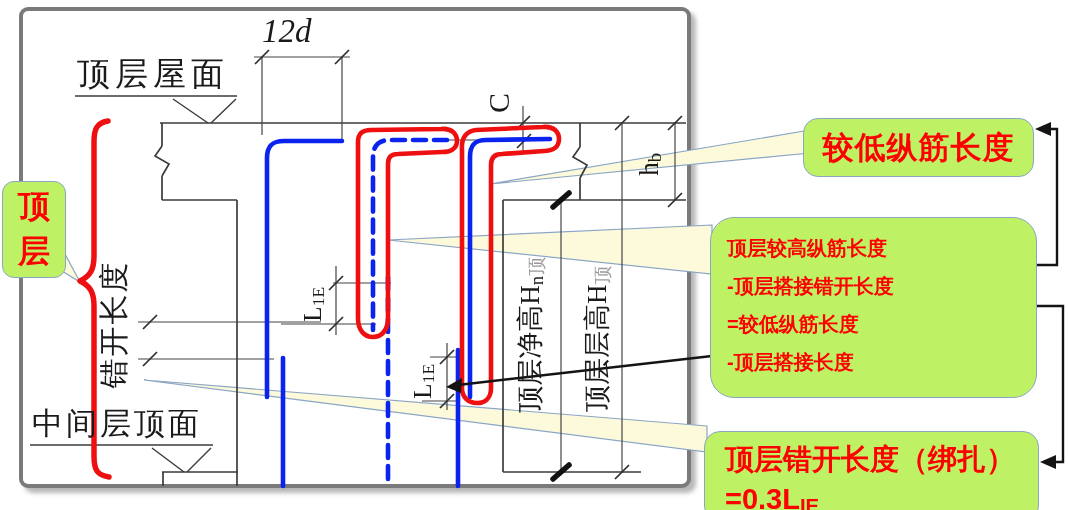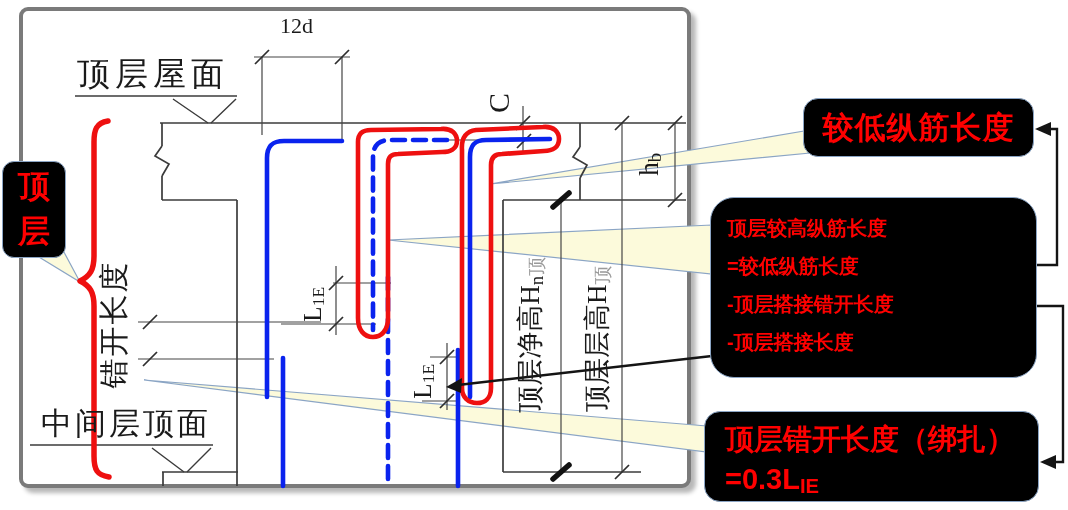--- a/index.html
+++ b/index.html
@@ -9,23 +9,23 @@
   #panel{position:absolute;left:19px;top:7px;width:672px;height:481px;background:#fff;
          border:4px solid #7a7a7a;border-radius:9px;box-shadow:5px 5px 4px #b8b8b8;box-sizing:border-box;}
   #vec{position:absolute;left:0;top:0;z-index:2;}
   
   .dlabel{position:absolute;z-index:3;color:#1a1a1a;
           font-family:"Liberation Serif","DejaVu Serif",serif;white-space:nowrap;}
   .rot{transform:rotate(-90deg);transform-origin:center center;text-align:center;}
   sub.dim{font-size:0.70em;vertical-align:-0.20em;}
   sub.gray{color:#9a9a9a;}
   
-  .bubble{position:absolute;z-index:4;background:#000000;border:1.6px solid #8ba5c5;
+  .bubble{position:absolute;z-index:4;background:#bef264;border:1.6px solid #8ba5c5;
           box-sizing:border-box;color:#ff0000;font-weight:bold;
-          font-family:"Liberation Sans","DejaVu Sans",sans-serif;}
+          font-family:"Liberation Sans","DejaVu Sans",sans-serif;margin-top:20px;}
   #bubble-topfloor{left:2px;top:161px;width:64px;height:97px;border-radius:12px;
           font-size:32px;line-height:45px;text-align:center;padding-top:2px;}
   #callout-lower{left:803px;top:98px;width:231px;height:59px;border-radius:15px;
           font-size:31px;display:flex;align-items:center;justify-content:center;letter-spacing:1px;}
   #callout-higher{left:710px;top:197px;width:327px;height:181px;border-radius:24px;
           font-size:20px;line-height:38px;padding:11px 0 0 16px;}
   #callout-stagger{left:704px;top:411px;width:335px;height:91px;border-radius:16px;
           font-size:29px;line-height:40px;padding:7px 0 11px 20px;}
 </style>
 </head>
@@ -123,23 +123,23 @@
       <polygon fill="#141414" stroke="none" points="1035,129 1051,122 1051,136"></polygon>
       <path d="M1010,306 H1063 V462 H1052"></path>
       <polygon fill="#141414" stroke="none" points="1040,462 1056,455 1056,469"></polygon>
       <path d="M712,356 L458,385"></path>
       <polygon fill="#141414" stroke="none" points="446,387 462,378 461,393"></polygon>
     </g>
   </svg>
 
   <div class="dlabel" style="left:77px;top:52px;font-size:33px;letter-spacing:5px;font-family:Liberation Serif, serif;">顶层屋面</div>
 
-  <div class="dlabel" style="left:32px;top:403px;font-size:31px;letter-spacing:3px;margin-left:9px;">中间层顶面</div>
+  <div class="dlabel" style="left:32px;top:403px;font-size:31px;letter-spacing:3px;">中间层顶面</div>
 
-  <div class="dlabel" style="left:280px;top:13px;font-size:22px;">12d</div>
+  <div class="dlabel" style="left:262px;top:13px;font-size:33px;font-style:italic;">12d</div>
 
   <div class="dlabel rot" style="left:42px;top:304px;width:145px;font-size:30px;letter-spacing:2px;">错开长度</div>
 
   <div class="dlabel rot" style="left:481px;top:86px;width:36px;font-size:30px;">C</div>
 
   <div class="dlabel rot" style="left:629px;top:148px;width:42px;font-size:27px;"><span>h</span><sub class="dim">b</sub></div>
 
   <div class="dlabel rot" style="left:280px;top:289px;width:68px;font-size:25px;"><span>L</span><sub class="dim">1E</sub></div>
 
   <div class="dlabel rot" style="left:390px;top:366px;width:68px;font-size:25px;"><span>L</span><sub class="dim">1E</sub></div>
@@ -152,22 +152,22 @@
     <div>顶</div>
     <div>层</div>
   </div>
 
   <div class="bubble" id="callout-lower">
     <span>较低纵筋长度</span>
   </div>
 
   <div class="bubble" id="callout-higher">
     <div>顶层较高纵筋长度</div>
+    <div>-顶层搭接错开长度</div>
     <div>=较低纵筋长度</div>
-    <div>-顶层搭接错开长度</div>
     <div>-顶层搭接长度</div>
   </div>
 
   <div class="bubble" id="callout-stagger">
     <div>顶层错开长度（绑扎）</div>
     <div><span>=0.3L</span><sub class="dim">IE</sub></div>
   </div>
 
 </div>
 

